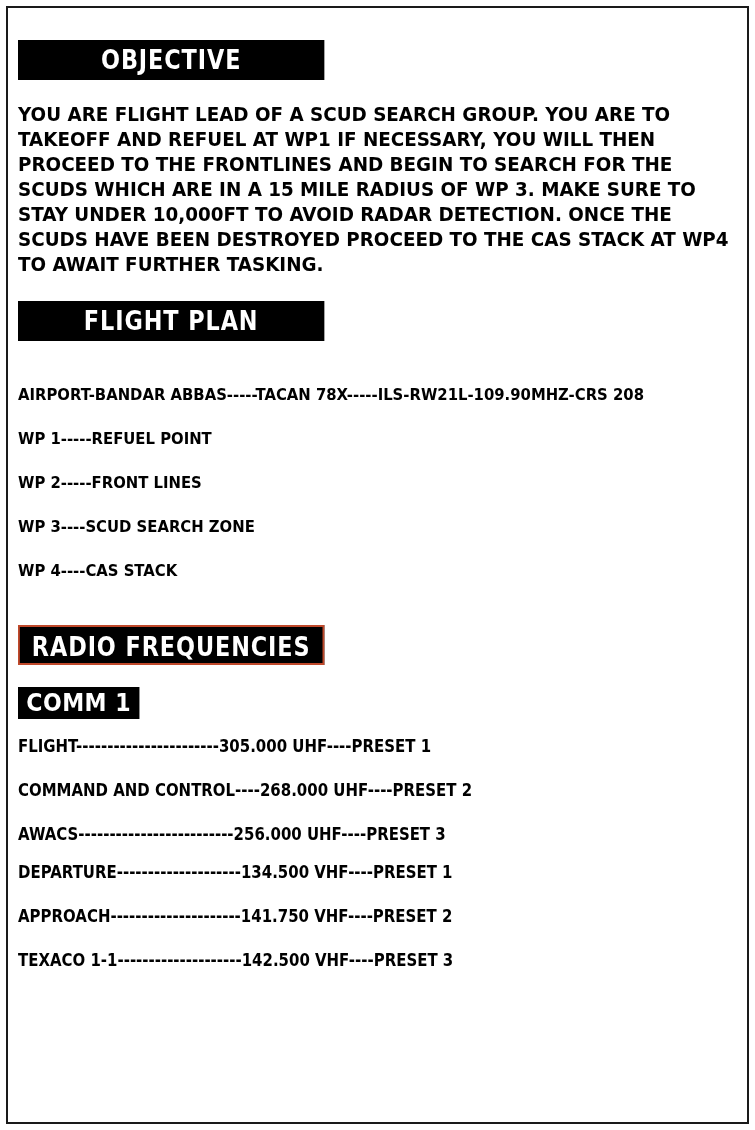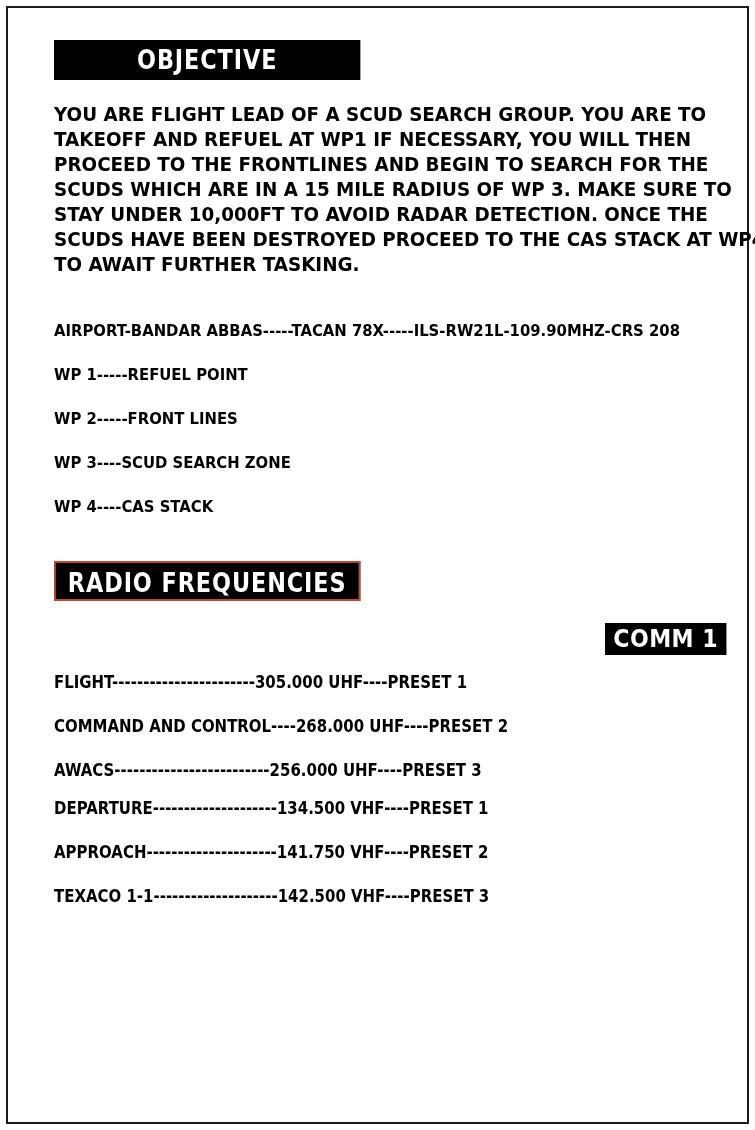--- a/index.html
+++ b/index.html
@@ -30,21 +30,20 @@
     bottom: 6px;
     border: 2px solid #1a1a1a;
     box-sizing: border-box;
   }
   .content {
     position: absolute;
     left: 18px;
     top: 40px;
     right: 18px;
     bottom: 18px;
-    margin-left: 36px;
   }
 
   
   .bar {
     background: #000000;
     color: #ffffff;
     display: block;
     text-align: center;
     font-family: "DejaVu Sans", sans-serif;
     font-weight: bold;
@@ -103,21 +102,21 @@
     font-weight: bold;
     font-size: 24px;
     line-height: 32px;
     padding: 0 9px;
     height: 32px;
     box-sizing: border-box;
     letter-spacing: 0.5px;
     transform: scaleX(0.92);
     transform-origin: left center;
   }
-  .comm1-wrap { margin-top: 22px; text-align: right; }
+  .comm1-wrap { margin-top: 22px; }
   .comm2-wrap { margin-top: 20px; }
 
   .freq-line {
     font-family: "DejaVu Sans", sans-serif;
     font-weight: bold;
     font-size: 17px;
     line-height: 22px;
     text-transform: uppercase;
     transform: scaleX(0.88);
     transform-origin: left center;
@@ -132,20 +131,23 @@
 <div class="page">
   <div class="frame"></div>
 
   <div class="content">
 
     <div class="bar-wrap">
       <div class="bar">OBJECTIVE</div>
     </div>
     <div class="objective-text">YOU ARE FLIGHT LEAD OF A SCUD SEARCH GROUP. YOU ARE TO TAKEOFF AND REFUEL AT WP1 IF NECESSARY, YOU WILL THEN PROCEED TO THE FRONTLINES AND BEGIN TO SEARCH FOR THE SCUDS WHICH ARE IN A 15 MILE RADIUS OF WP 3. MAKE SURE TO STAY UNDER 10,000FT TO AVOID RADAR DETECTION. ONCE THE SCUDS HAVE BEEN DESTROYED PROCEED TO THE CAS STACK AT WP4 TO AWAIT FURTHER TASKING.</div>
 
+    <div class="bar-wrap flight-plan-header">
+      <div class="bar">FLIGHT PLAN</div>
+    </div>
 
     <div class="fp-line fp-airport">AIRPORT-BANDAR ABBAS-----TACAN 78X-----ILS-RW21L-109.90MHZ-CRS 208</div>
     <div class="fp-line fp-wp">WP 1-----REFUEL POINT</div>
     <div class="fp-line fp-wp">WP 2-----FRONT LINES</div>
     <div class="fp-line fp-wp">WP 3----SCUD SEARCH ZONE</div>
     <div class="fp-line fp-wp">WP 4----CAS STACK</div>
 
     <div class="bar-wrap radio-header">
       <div class="bar radio">RADIO FREQUENCIES</div>
     </div>

